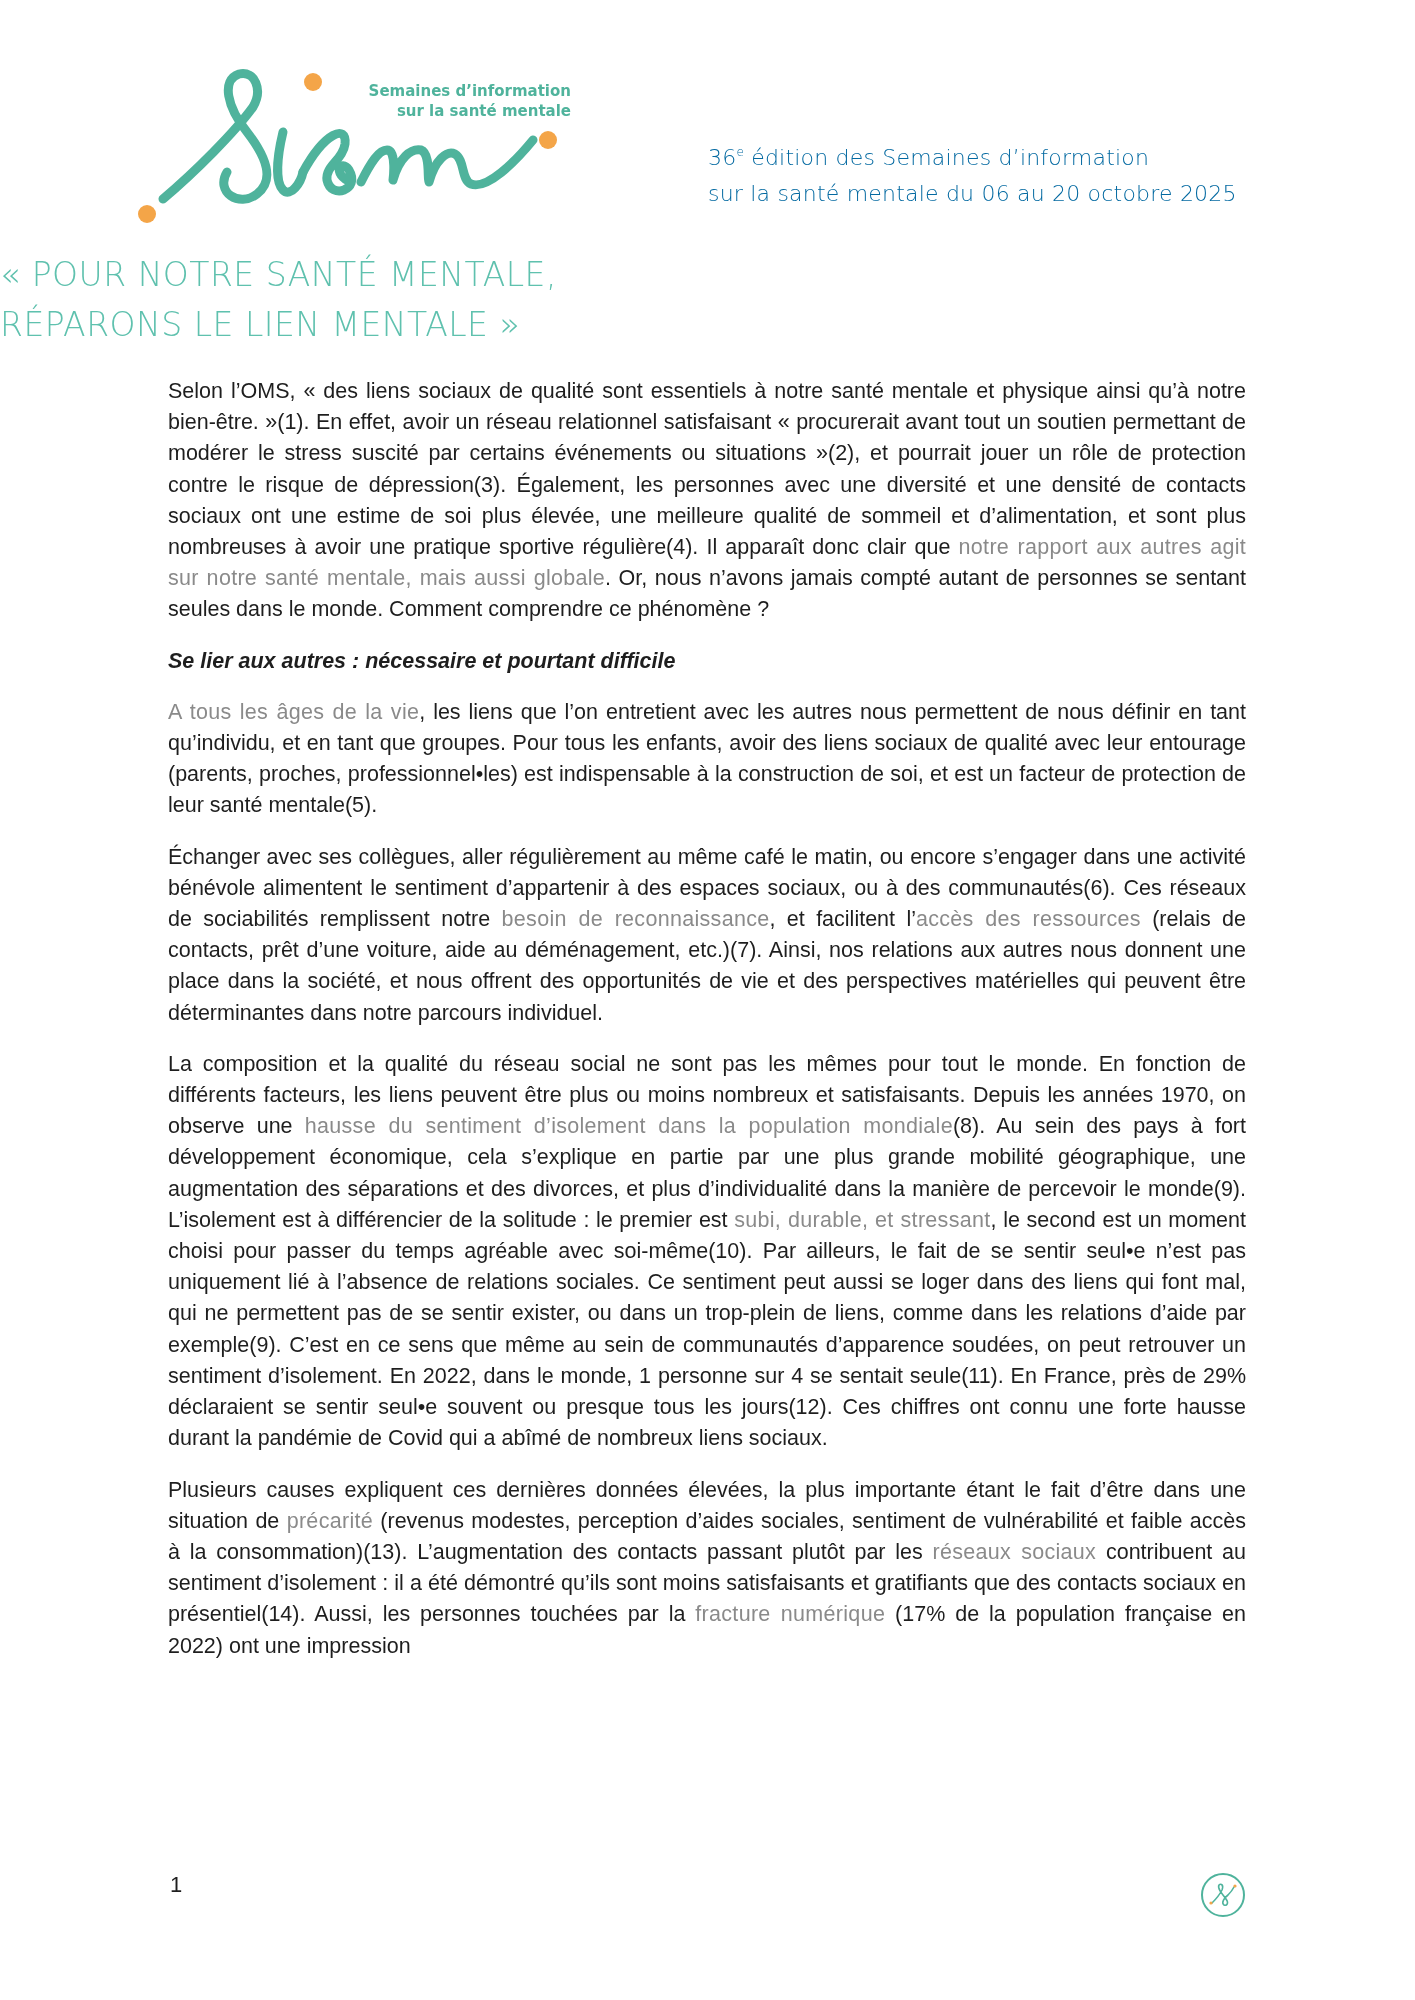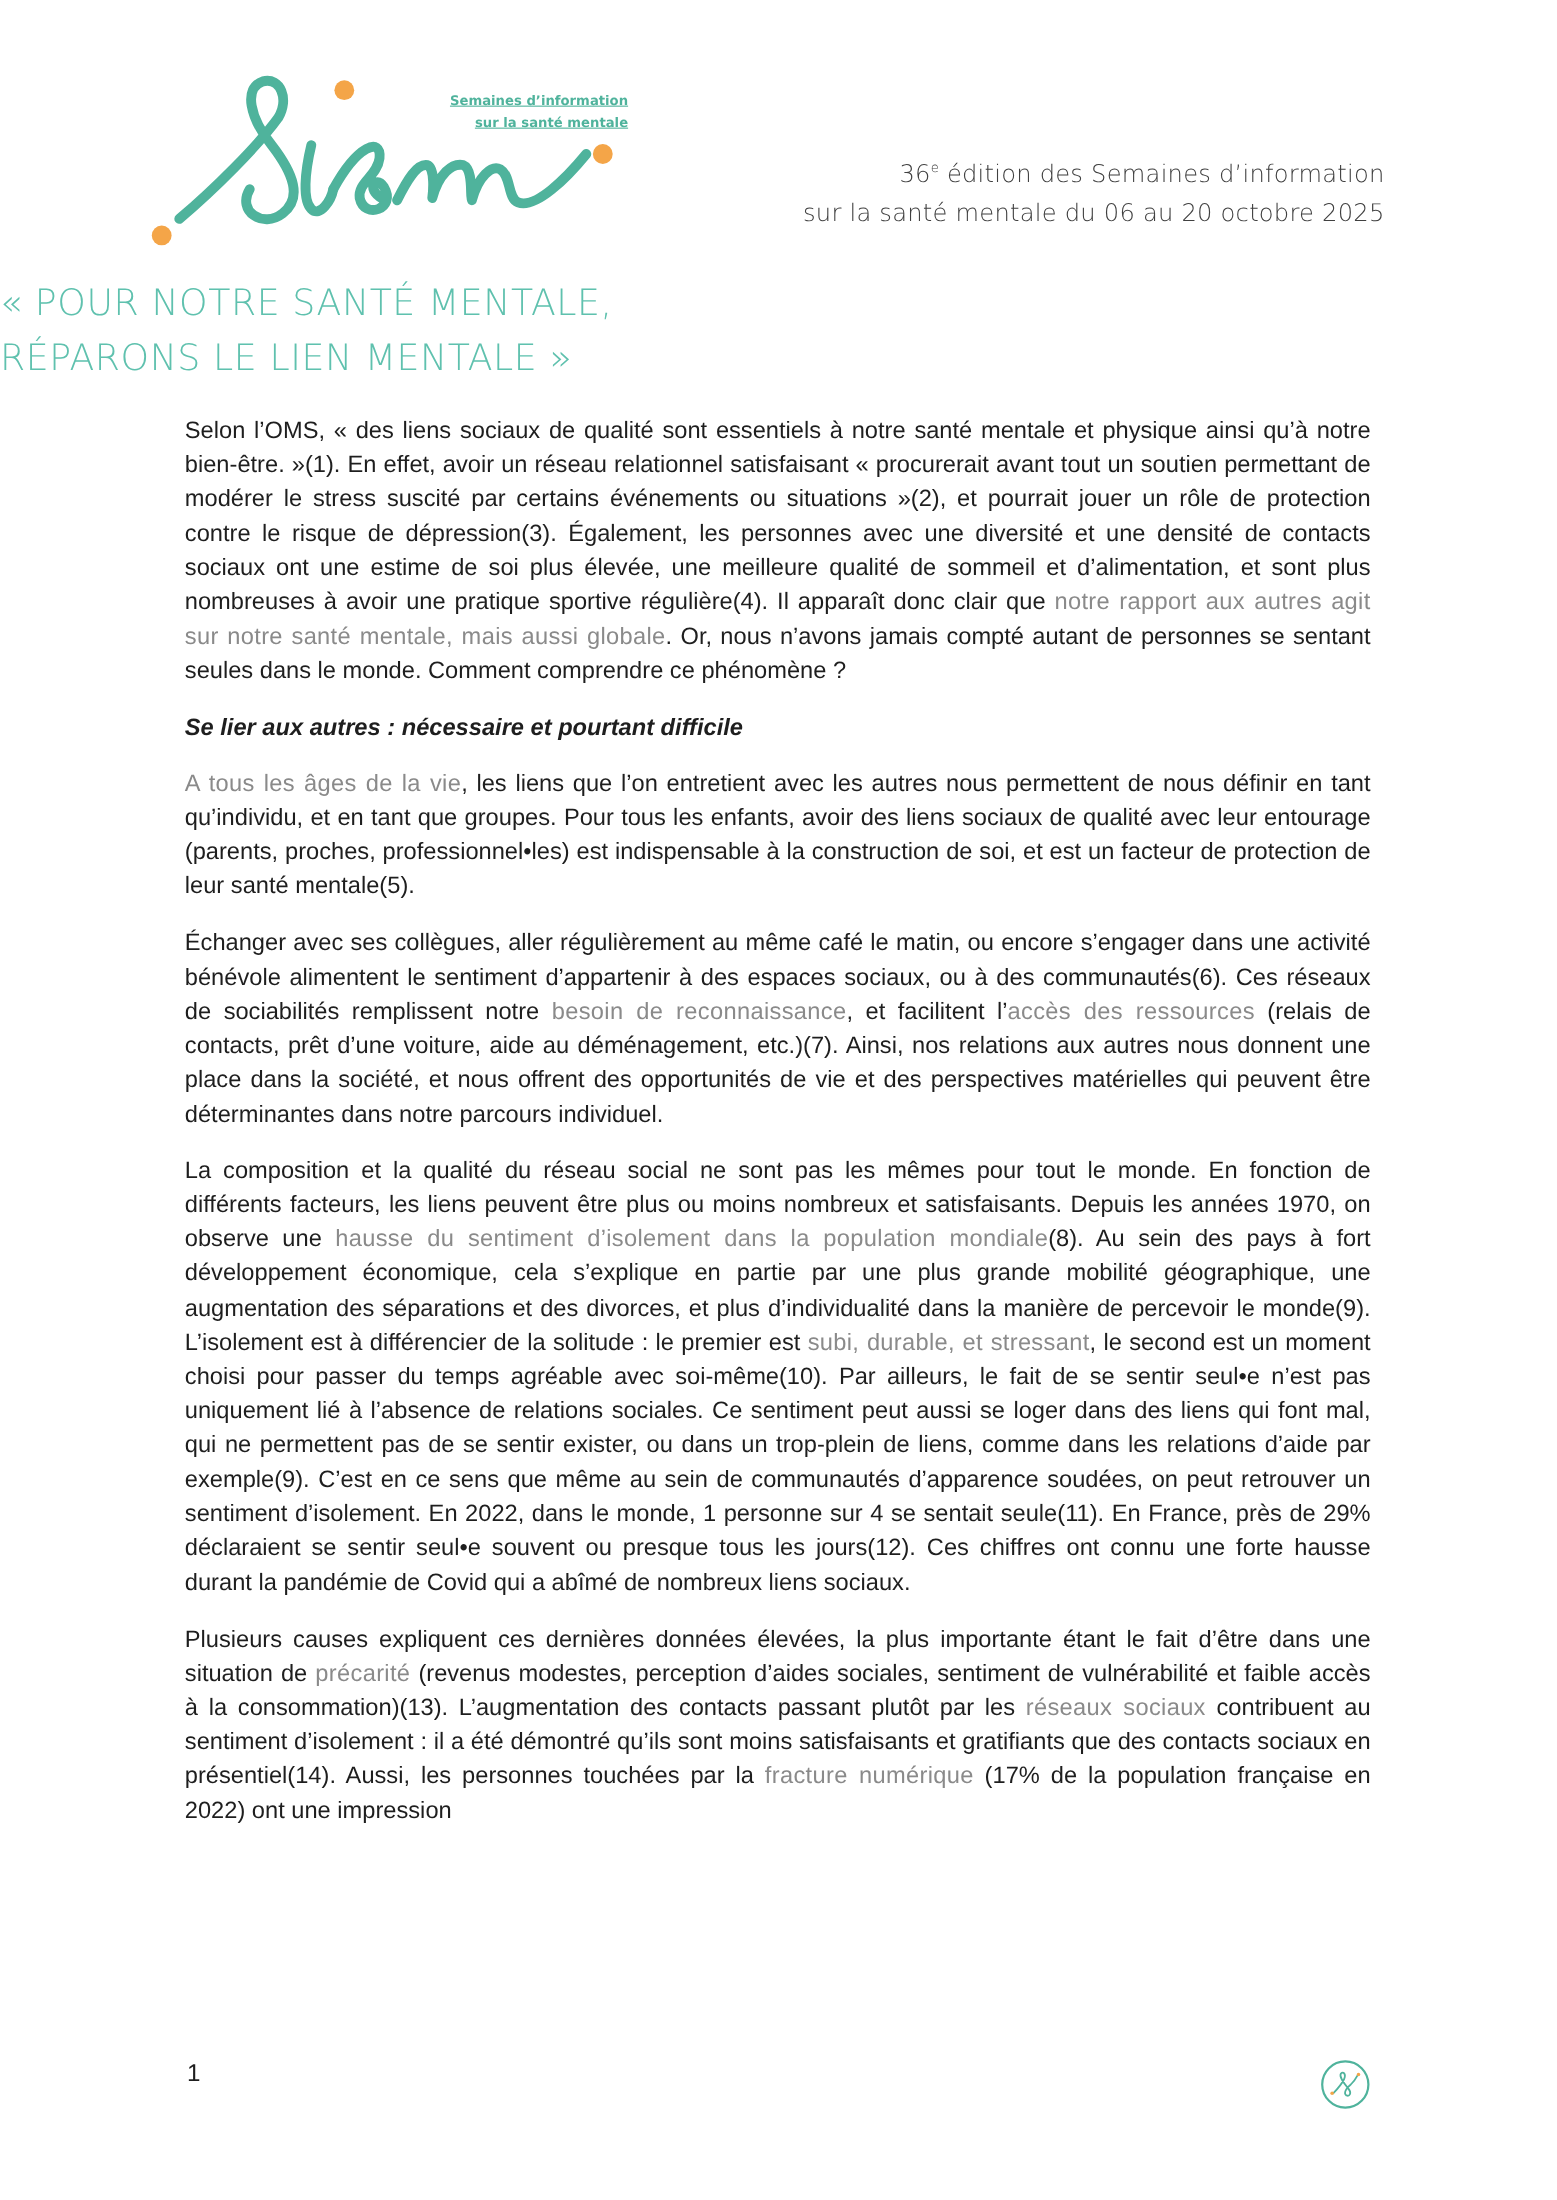--- a/index.html
+++ b/index.html
@@ -1,22 +1,22 @@
 <!DOCTYPE html>
 <html><head>
 <meta charset="utf-8">
 <style>
   html, body { margin: 0; padding: 0; background: #ffffff; }
   body { width: 1415px; height: 2000px; position: relative; overflow: hidden;
          font-family: "Liberation Sans", sans-serif; color: #1e1e1e; }
   .logo { position: absolute; left: 135px; top: 62px; width: 440px; height: 170px; }
   .logo-text { position: absolute; left: 361px; top: 81px; font-family: "DejaVu Sans", sans-serif;
-               font-weight: bold; color: #4fb39c; font-size: 12px; line-height: 20px; text-align: right; width: 210px; text-decoration: underline; }
-  .edition { position: absolute; left: 730px; top: 134px; font-family: "DejaVu Sans", sans-serif;
-             font-weight: 300; color: #404040; font-size: 22px; line-height: 36px; letter-spacing: 0.2px; text-align: right; }
+               font-weight: bold; color: #4fb39c; font-size: 15px; line-height: 20px; text-align: right; width: 210px; }
+  .edition { position: absolute; left: 708px; top: 134px; font-family: "DejaVu Sans", sans-serif;
+             font-weight: 300; color: #0369a1; font-size: 22px; line-height: 36px; letter-spacing: 0.2px; }
   .edition sup { font-size: 12px; vertical-align: 9px; }
   .title { position: absolute; left: 0; top: 250px; width: 1415px; 
            font-family: "DejaVu Sans", sans-serif; font-weight: 200; color: #5fc1ae;
            font-size: 33px; line-height: 50px; letter-spacing: 0.5px; }
   .body { position: absolute; left: 168px; top: 376px; width: 1078px;
           font-size: 21.5px; line-height: 31.2px; text-align: justify; }
   .body p { margin: 0 0 20px 0; }
   .body h3 { margin: 0 0 20px 0; font-size: 21.5px; font-style: italic; font-weight: bold; line-height: 31.2px; }
   .hl { color: #8a8a8a; font-weight: 300; letter-spacing: 0.3px; }
   .page-num { position: absolute; left: 170px; top: 1872px; font-size: 22px; color: #1e1e1e; }

